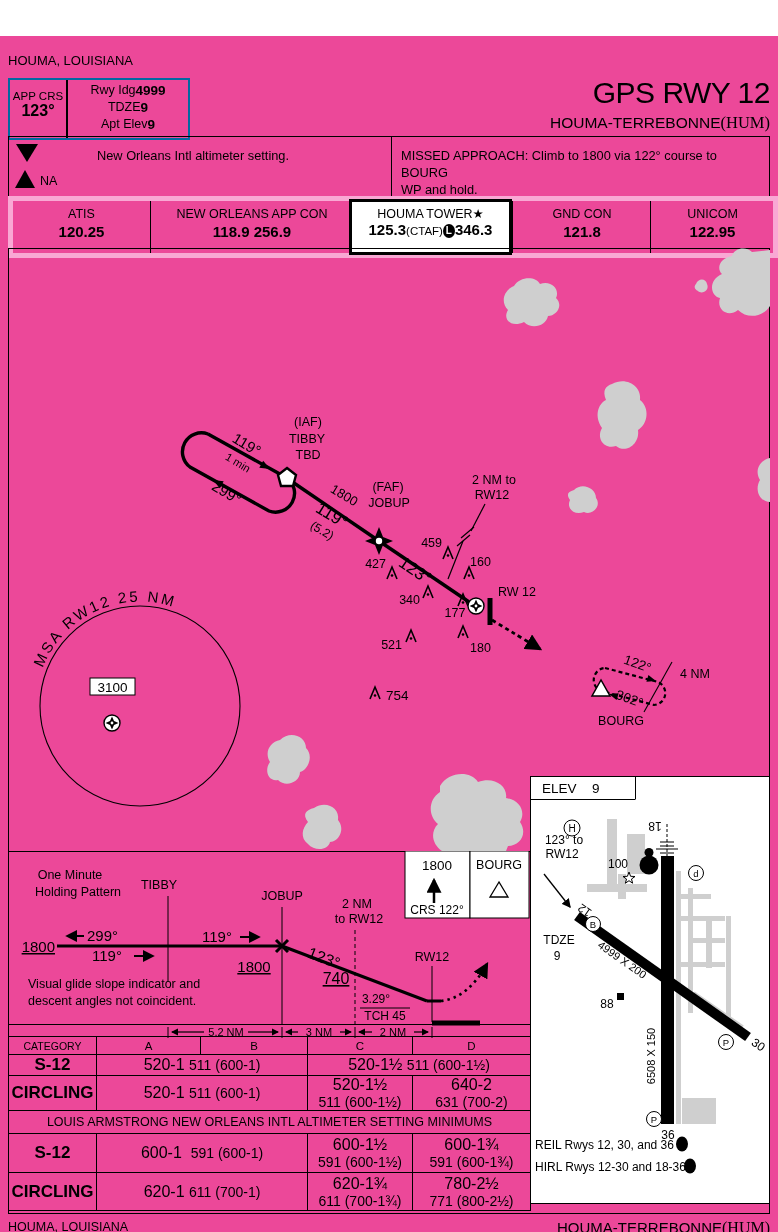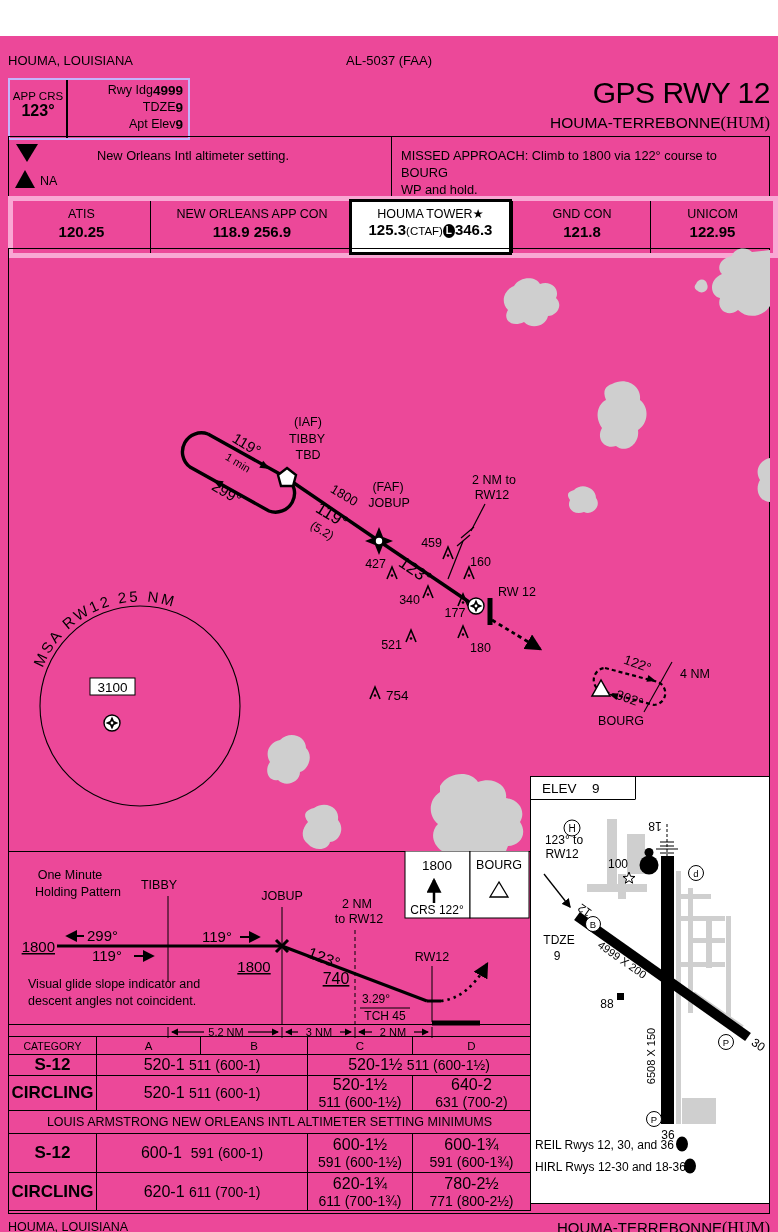--- a/index.html
+++ b/index.html
@@ -9,26 +9,26 @@
   svg{display:block;}
   svg text{font-family:"Liberation Sans",sans-serif;fill:#000;}
   .u{text-decoration:underline;}
   
   .margin-txt{font-size:13px;}
   
   .proc-title{font-size:30px;letter-spacing:-0.5px;text-align:right;}
   .apt-title{font-size:15.5px;text-align:right;}
   .apt-title .icao{font-family:"Liberation Serif",serif;font-size:16.5px;}
   
-  .databox{border:2px solid #c4b5fd;display:flex;}
+  .databox{border:2px solid #0369a1;display:flex;}
   .databox .left{width:56px;border-right:2px solid #000;text-align:center;padding-top:10px;}
   .databox .left .lab{font-size:11.5px;}
   .databox .left .val{font-size:16px;font-weight:bold;}
   .databox .right{flex:1;padding:2px 5px 0 5px;}
-  .databox .row{display:flex;justify-content:flex-end;font-size:12.5px;line-height:17px;}
+  .databox .row{display:flex;justify-content:center;font-size:12.5px;line-height:17px;}
   .databox .row b{font-size:13.5px;}
   
   .notesrow{border:1px solid #000;}
   .notes-divider{position:absolute;left:382px;top:0;width:1px;height:100%;background:#000;}
   .note-txt{font-size:12.8px;line-height:17px;}
   .tri-icon{position:absolute;}
   
   .freqrow{border:5px solid #f9a8d4;}
   .fcell{position:absolute;top:0;height:100%;border-left:1px solid #000;text-align:center;}
   .fcell.first{border-left:none;}
@@ -53,21 +53,20 @@
   .foot-proc{font-size:26px;letter-spacing:-0.5px;text-align:right;}
   .foot-apt{font-size:15px;text-align:right;}
   .foot-apt .icao{font-family:"Liberation Serif",serif;font-size:16px;}
 </style>
 </head>
 <body>
 
 <div id="chart">
 
   <div class="abs margin-txt" style="left:8px;top:17px;">HOUMA, LOUISIANA</div>
-  <div class="abs margin-txt" style="left:0;top:17px;width:778px;text-align:center;">AL-5037 (FAA)</div>
 
   <div class="abs databox" style="left:8px;top:42px;width:178px;height:58px;">
     <div class="left">
       <div class="lab">APP CRS</div>
       <div class="val">123°</div>
     </div>
     <div class="right">
       <div class="row">
           <span>Rwy Idg</span>
           <b>4999</b>

